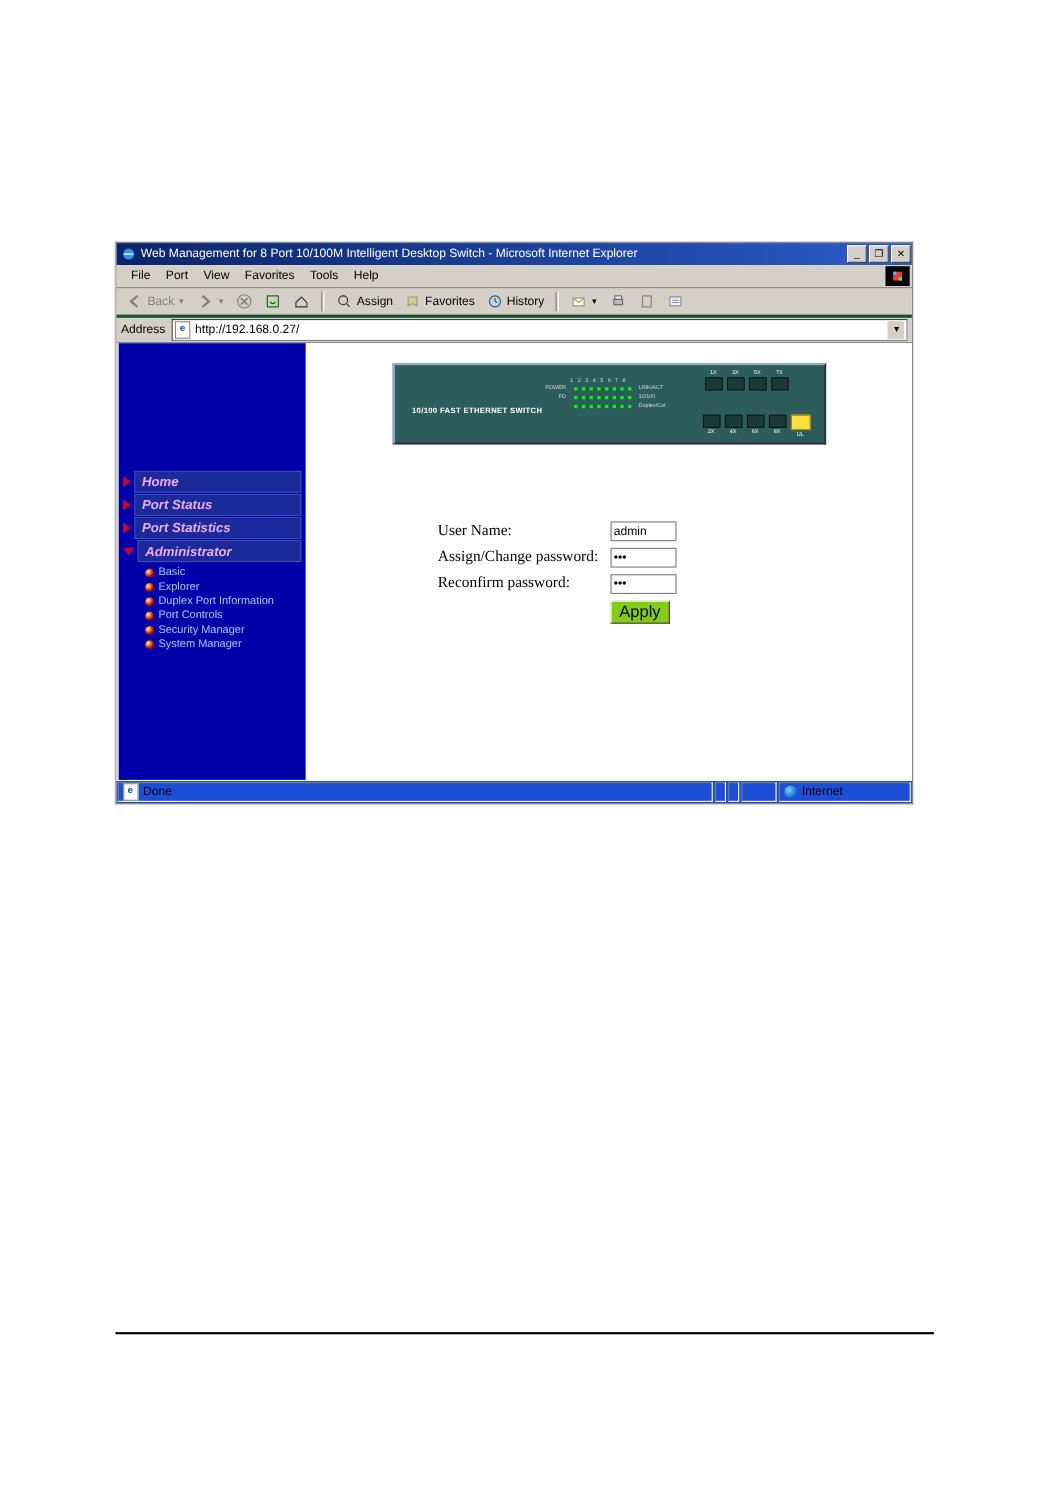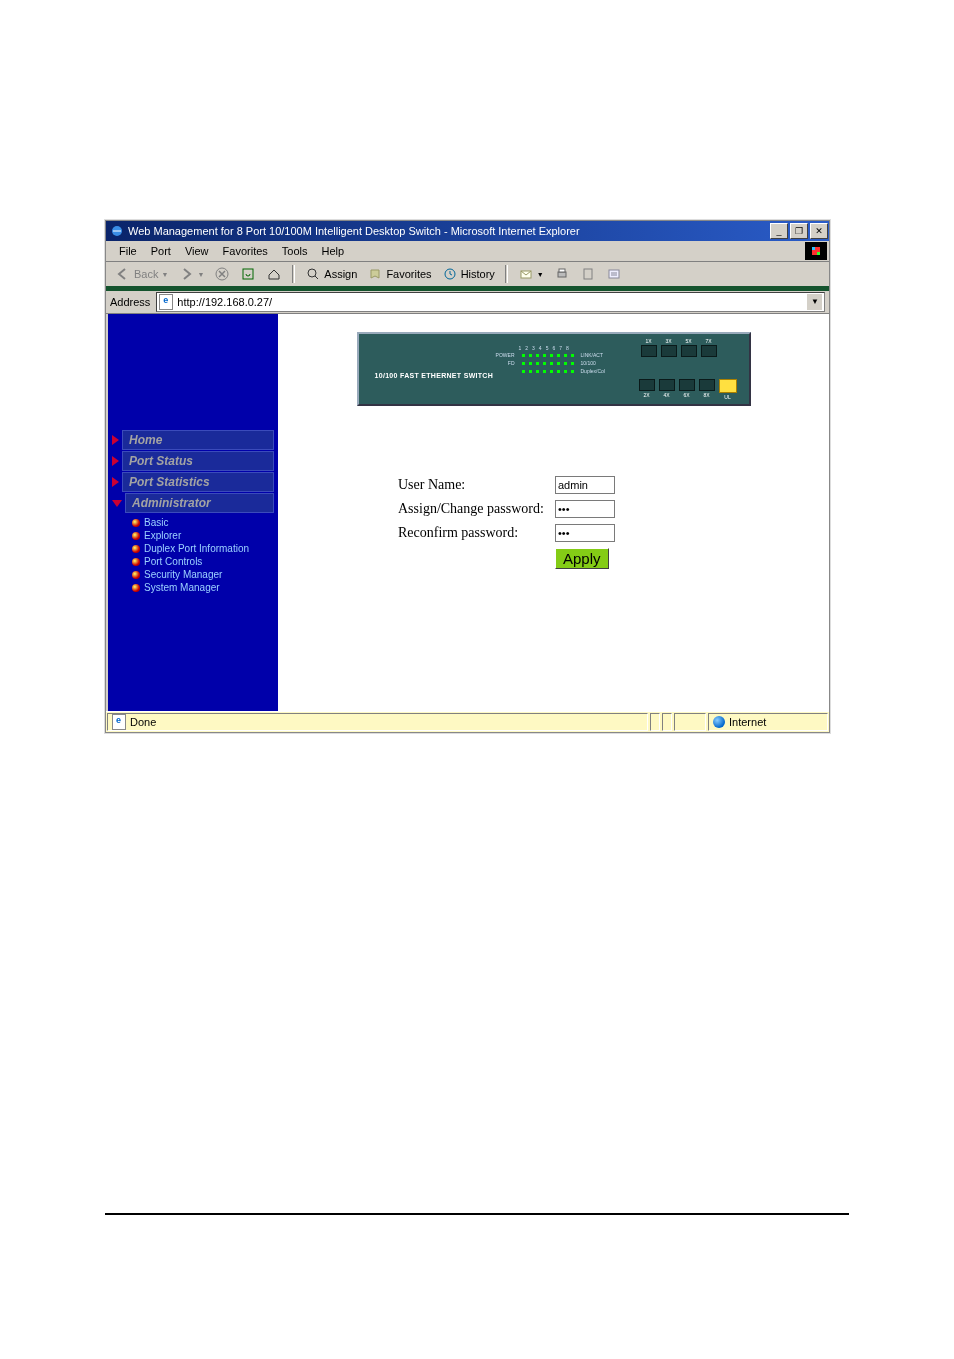--- a/index.html
+++ b/index.html
@@ -76,21 +76,21 @@
     color: #fff; font-size: 10px;
   }
 
   
   .toolbar {
     display: flex;
     align-items: center;
     background: #d4d0c8;
     height: 24px;
     font-size: 11px;
-    border-bottom: 5px solid #14532d;
+    border-bottom: 3px solid #14532d;
     padding-left: 6px;
     gap: 4px;
   }
   .tb-btn {
     display: inline-flex; align-items: center;
     padding: 1px 3px;
     gap: 3px;
     color: #808080;
   }
   .tb-btn.enabled { color: #000; }
@@ -171,21 +171,21 @@
     border-left: 5px solid transparent;
     border-right: 5px solid transparent;
     border-top: 7px solid #cc0033;
     border-bottom: 0;
     width: 0; height: 0; margin-right: 3px;
   }
   .nav-label {
     flex: 1;
     background: #1a2a9a;
     border: 1px solid #3b4bbb;
-    color: #a3a3a3;
+    color: #f0abfc;
     font-weight: bold;
     font-style: italic;
     font-size: 12px;
     padding: 2px 6px;
     font-family: Verdana, Arial, sans-serif;
   }
   .subnav {
     margin-left: 24px;
     padding: 2px 0;
   }
@@ -301,21 +301,21 @@
     background: #84cc16;
     border: 1px solid #fff;
     border-right-color: #404040; border-bottom-color: #404040;
     padding: 1px 7px;
   }
 
   
   .statusbar {
     display: flex;
     align-items: center;
-    background: #fef9c3;
+    background: #1d4ed8;
     height: 20px;
     font-size: 11px;
     border-top: 1px solid #fff;
   }
   .status-pane {
     border: 1px solid #808080;
     border-top-color: #808080; border-left-color: #808080;
     border-right-color: #fff; border-bottom-color: #fff;
     height: 16px;
     display: flex; align-items: center;

